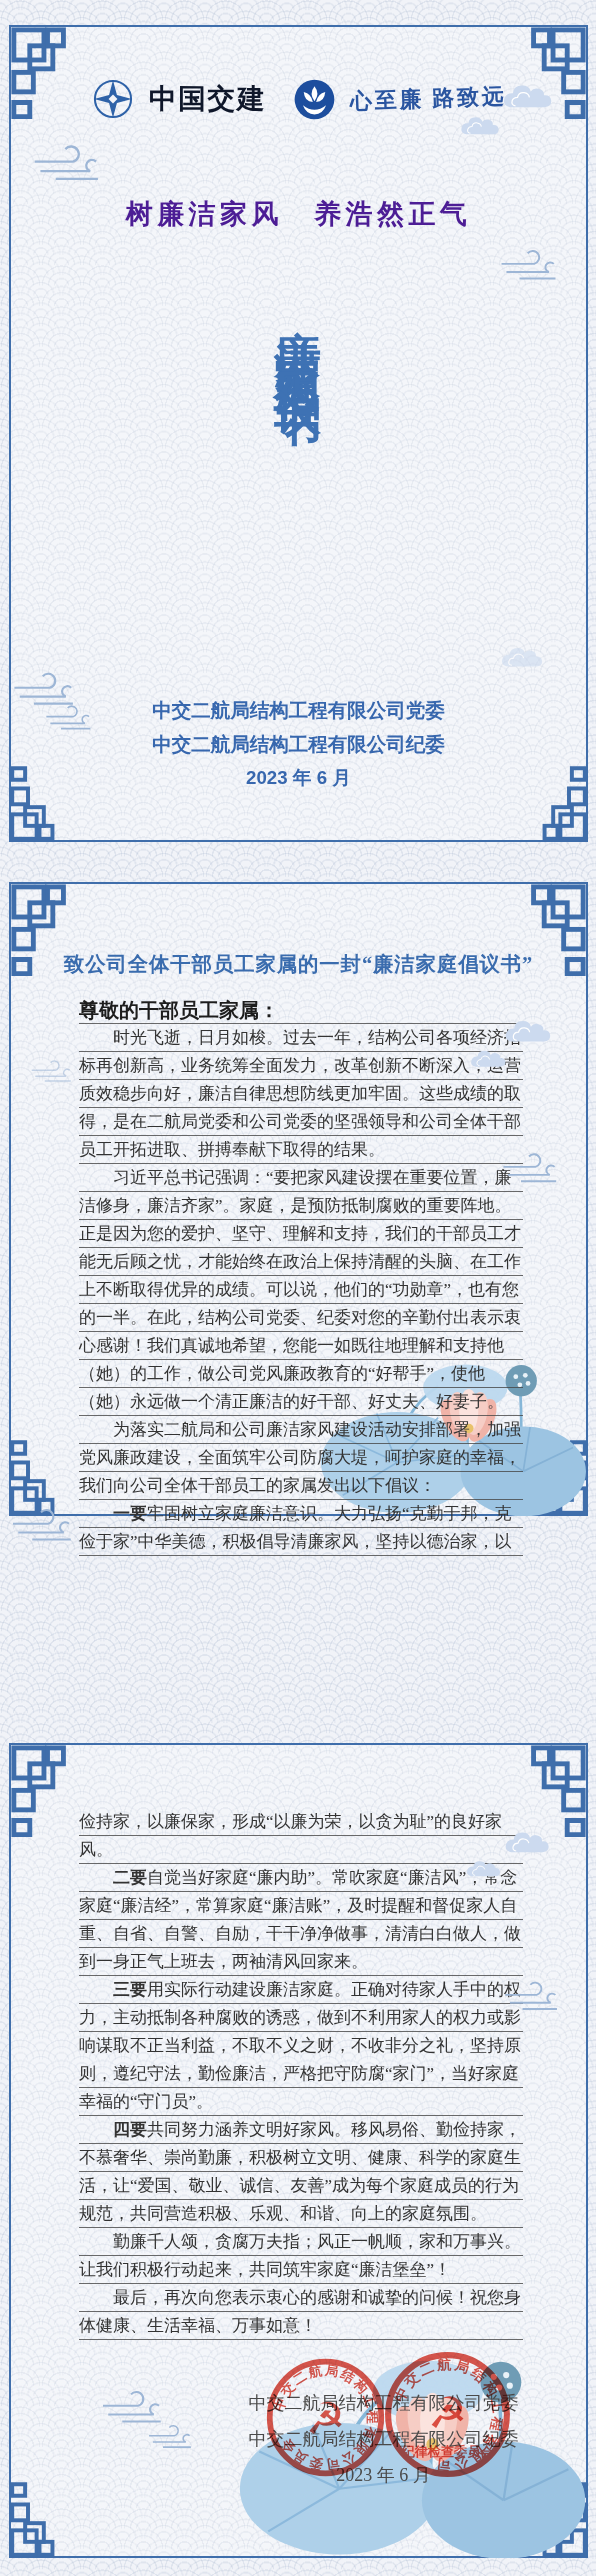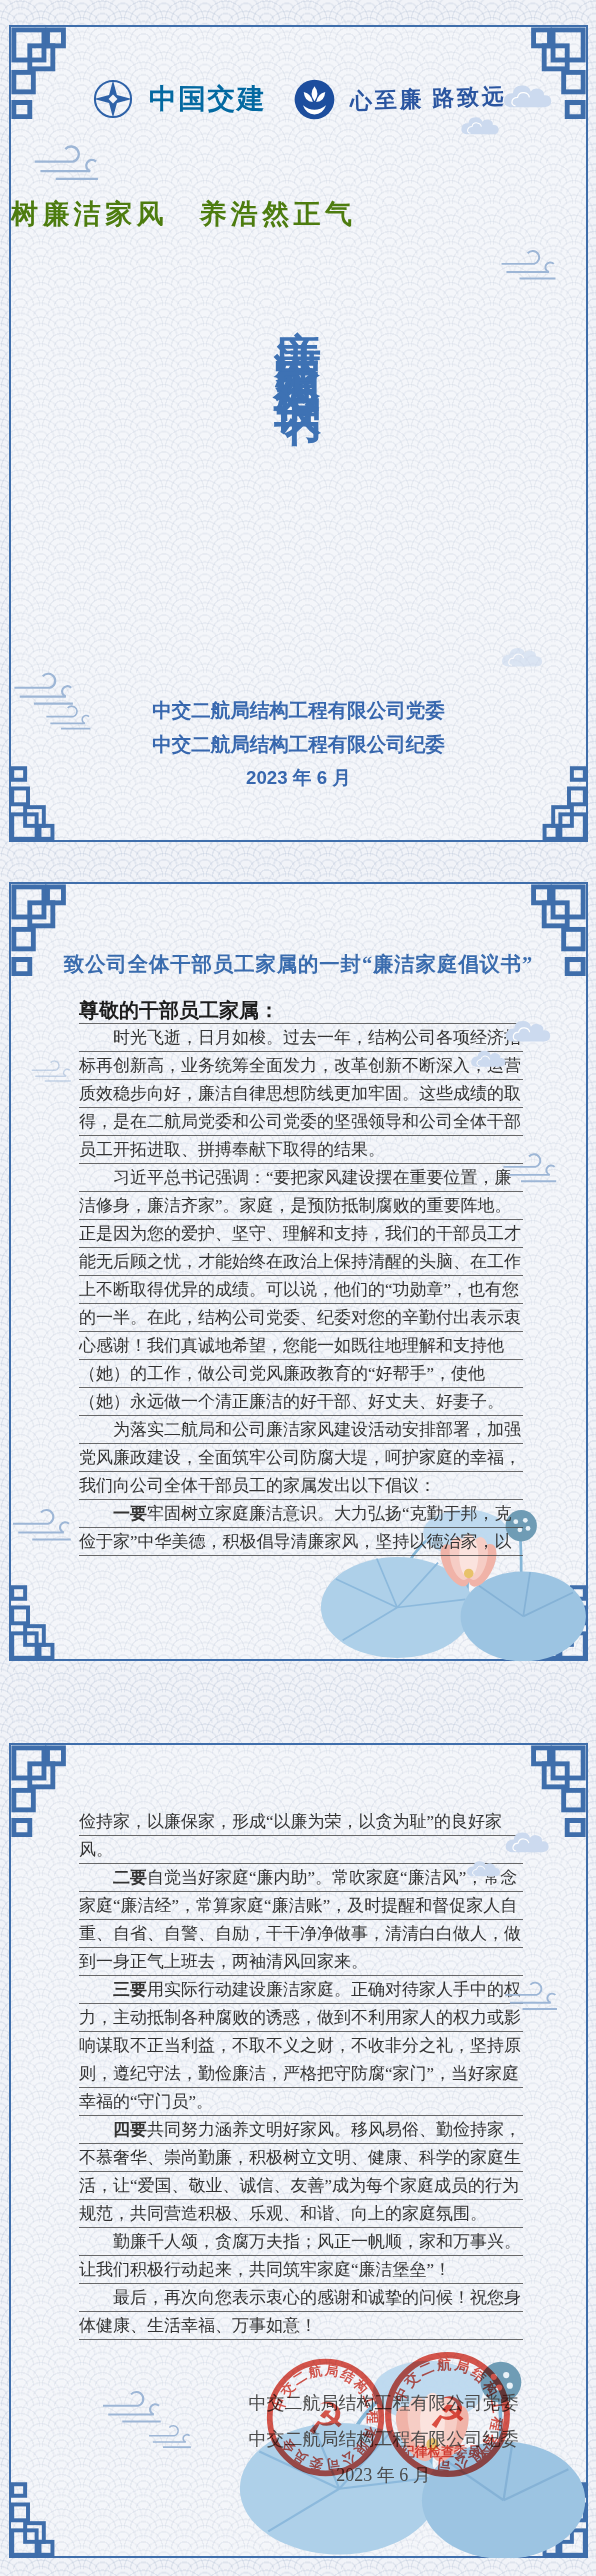--- a/index.html
+++ b/index.html
@@ -9,36 +9,36 @@
     background-color:#f1f3f8;
     background-image:
       radial-gradient(circle at 50% 100%, rgba(150,168,196,0) 0 6.2px, rgba(150,168,196,.20) 6.2px 7.6px, rgba(150,168,196,0) 7.6px 12.4px, rgba(150,168,196,.20) 12.4px 13.8px, rgba(150,168,196,0) 13.8px 18.7px, rgba(150,168,196,.20) 18.7px 20px, rgba(150,168,196,0) 20px),
       radial-gradient(circle at 50% 100%, rgba(150,168,196,0) 0 6.2px, rgba(150,168,196,.20) 6.2px 7.6px, rgba(150,168,196,0) 7.6px 12.4px, rgba(150,168,196,.20) 12.4px 13.8px, rgba(150,168,196,0) 13.8px 18.7px, rgba(150,168,196,.20) 18.7px 20px, rgba(150,168,196,0) 20px);
     background-size:41px 20.4px;
     background-position:0 0,20.4px 10.2px;
   }
   .page{position:absolute;left:9px;width:579px;box-sizing:border-box;
     border:2.2px solid #3f6eab;background:rgba(255,255,255,.25);}
   #page1{top:25px;height:817px;}
-  #page2{top:882px;height:779px;}
+  #page2{top:882px;height:634px;}
   #page3{top:1743px;height:815px;}
 
   .corner{position:absolute;width:85px;height:101px;pointer-events:none;}
   .corner svg{width:100%;height:100%;}
   .tl{top:-6.2px;left:-6.2px;}
   .tr{top:-6.2px;right:-6.2px;transform:scaleX(-1);}
   .bl{bottom:-6.2px;left:-6.2px;transform:scaleY(-1);width:69px;height:82px;}
   .br{bottom:-6.2px;right:-6.2px;transform:scale(-1,-1);width:69px;height:82px;}
 
   
   .brand-row{position:absolute;top:50px;left:0;width:100%;display:flex;justify-content:center;align-items:center;gap:14px;}
-  .brand-name{font-size:27.5px;font-weight:800;color:#0369a1;letter-spacing:1.8px;}
+  .brand-name{font-size:27.5px;font-weight:800;color:#0f172a;letter-spacing:1.8px;}
   .motto{font-size:22px;font-weight:700;color:#2a55a0;transform:rotate(-2deg);font-family:"Liberation Serif",serif;letter-spacing:2.7px;}
-  .slogan{position:absolute;top:169px;left:0;width:100%;
-    font-size:27px;font-weight:800;color:#4d7c0f;letter-spacing:4.4px;}
+  .slogan{position:absolute;top:169px;left:0;width:100%;text-align:center;
+    font-size:27px;font-weight:800;color:#4c1d95;letter-spacing:4.4px;}
   .v-title{position:absolute;top:265px;left:50%;transform:translateX(-50%);
     writing-mode:vertical-rl;text-orientation:upright;
     font-size:47px;font-weight:800;color:#3e72b4;letter-spacing:11.5px;line-height:1;}
   .issuer{position:absolute;top:666px;left:0;width:100%;text-align:center;
     color:#3767ae;font-weight:700;font-size:19.5px;line-height:34px;}
   .issuer .date{font-size:18.7px;font-weight:600;}
 
   
   .letter-heading{position:absolute;top:66px;left:0;width:100%;text-align:center;
     font-family:"Liberation Serif",serif;font-weight:700;font-size:20.4px;color:#3a6cae;letter-spacing:0.9px;}

